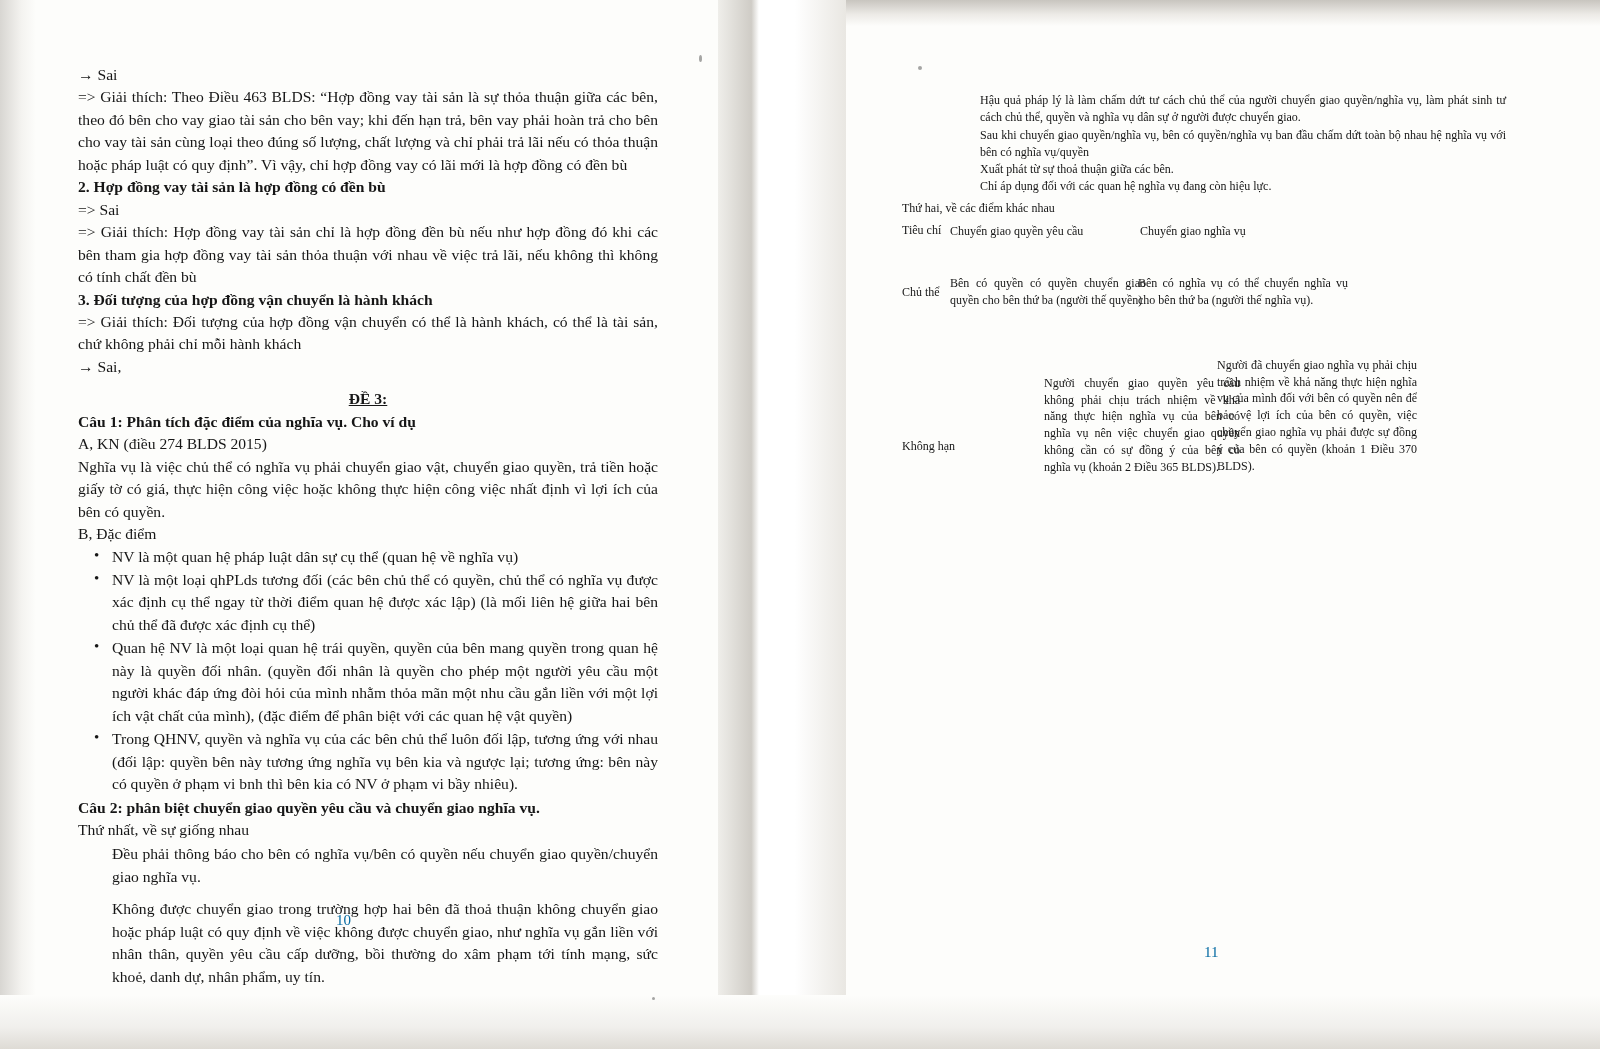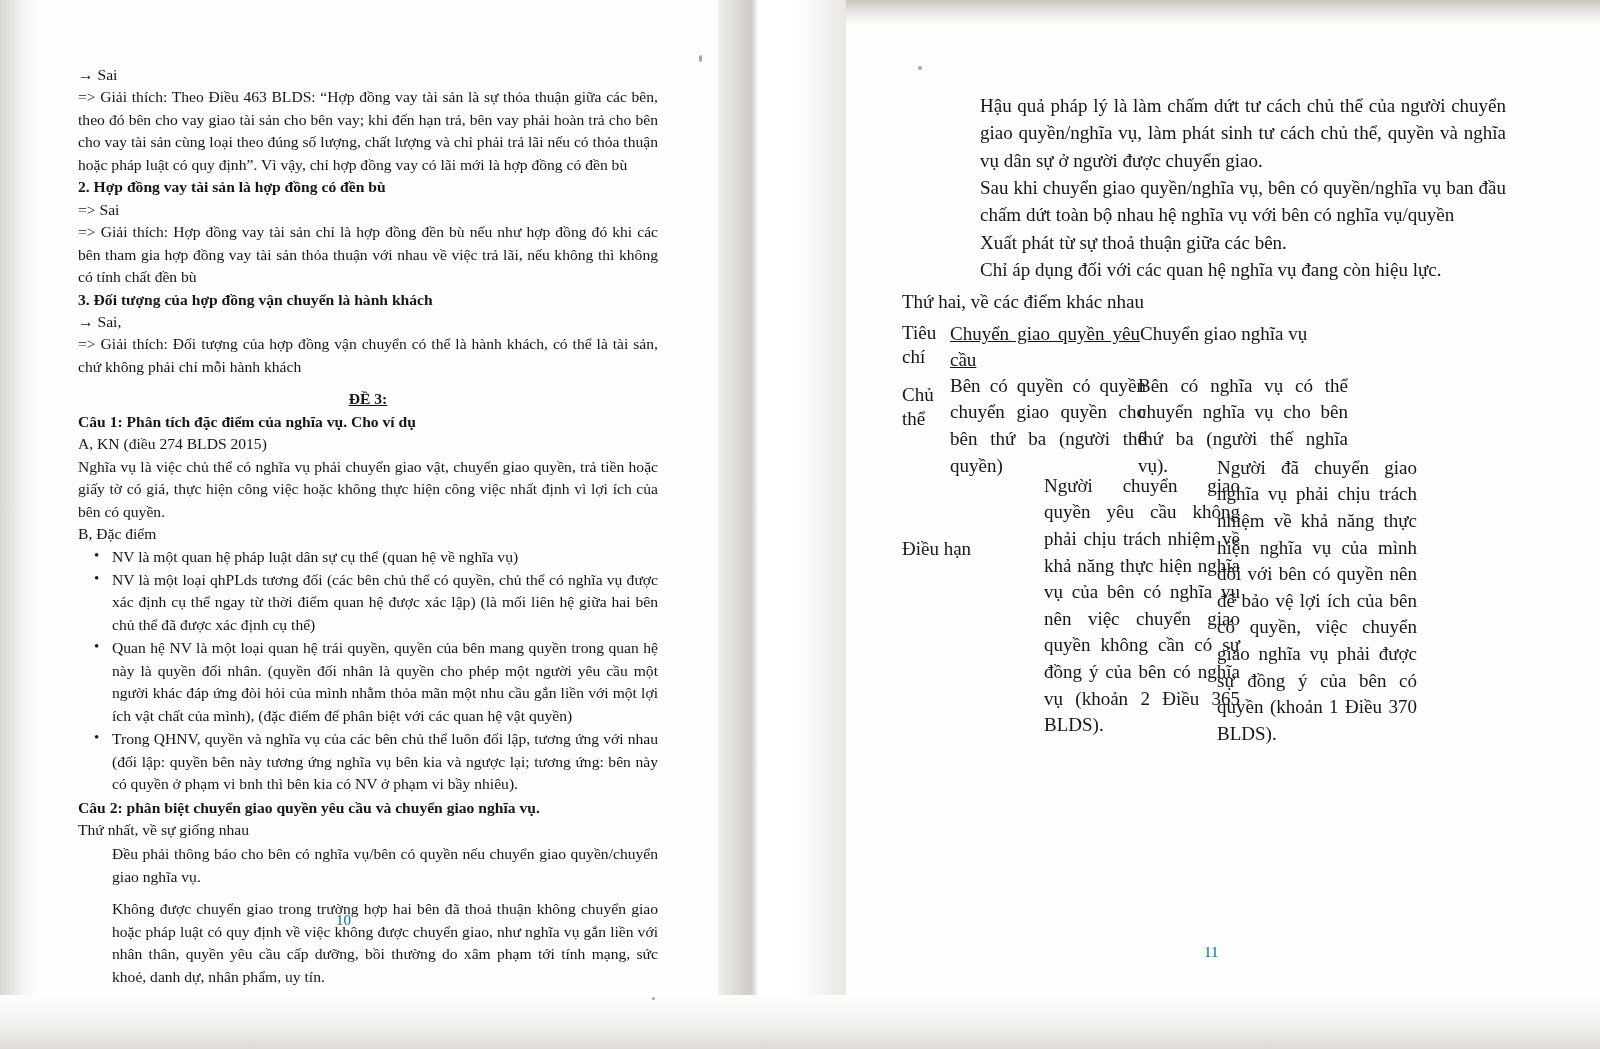--- a/index.html
+++ b/index.html
@@ -61,21 +61,21 @@
     width: 580px;
     font-size: 15.6px;
     line-height: 1.44;
     text-align: justify;
   }
   .col-right {
     position: absolute;
     left: 100px;
     top: 92px;
     width: 560px;
-    font-size: 19px;
+    font-size: 12px;
     line-height: 1.44;
   }
 
   p { margin: 0; }
   .b { font-weight: bold; }
   .u { text-decoration: underline; }
   .center { text-align: center; }
 
   ul.bullets {
     margin: 0;
@@ -138,21 +138,21 @@
 
   .r-quyenhan .cmp-c1 { left: 142px; width: 196px; top: 8px; }
   .r-quyenhan .cmp-c2 { left: 315px; width: 200px; top: -10px; }
   .r-quyenhan .cmp-label { top: 72px; width: 76px; }
 
   .r-chuthe .cmp-label { top: 10px; }
   .r-chuthe .cmp-c1 { left: 48px; width: 196px; }
   .r-chuthe .cmp-c2 { left: 236px; width: 210px; }
 
   .r-head .cmp-label { top: 0; }
-  .r-head .cmp-c1 { left: 48px; width: 190px; text-decoration: underline; }
+  .r-head .cmp-c1 { left: 48px; width: 190px; }
   .r-head .cmp-c2 { left: 238px; width: 210px; }
   .speck {
     position: absolute;
     background: rgba(0,0,0,0.35);
     border-radius: 50%;
     pointer-events: none;
   }
 </style>
 </head>
 <body>
@@ -168,22 +168,22 @@
     <div class="col-left">
 
       <p>→ Sai</p>
       <p>=&gt; Giải thích: Theo Điều 463 BLDS: “Hợp đồng vay tài sản là sự thỏa thuận giữa các bên, theo đó bên cho vay giao tài sản cho bên vay; khi đến hạn trả, bên vay phải hoàn trả cho bên cho vay tài sản cùng loại theo đúng số lượng, chất lượng và chỉ phải trả lãi nếu có thỏa thuận hoặc pháp luật có quy định”. Vì vậy, chỉ hợp đồng vay có lãi mới là hợp đồng có đền bù</p>
 
       <p class="b">2. Hợp đồng vay tài sản là hợp đồng có đền bù</p>
       <p>=&gt; Sai</p>
       <p>=&gt; Giải thích: Hợp đồng vay tài sản chỉ là hợp đồng đền bù nếu như hợp đồng đó khi các bên tham gia hợp đồng vay tài sản thỏa thuận với nhau về việc trả lãi, nếu không thì không có tính chất đền bù</p>
 
       <p class="b">3. Đối tượng của hợp đồng vận chuyển là hành khách</p>
+      <p>=&gt; Giải thích: Đối tượng của hợp đồng vận chuyển có thể là hành khách, có thể là tài sản, chứ không phải chỉ mỗi hành khách</p>
       <p>→ Sai,</p>
-      <p>=&gt; Giải thích: Đối tượng của hợp đồng vận chuyển có thể là hành khách, có thể là tài sản, chứ không phải chỉ mỗi hành khách</p>
 
       <p class="center b u" style="margin-top:10px;">ĐỀ 3:</p>
 
       <p class="b">Câu 1: Phân tích đặc điểm của nghĩa vụ. Cho ví dụ</p>
       <p>A, KN (điều 274 BLDS 2015)</p>
       <p>Nghĩa vụ là việc chủ thể có nghĩa vụ phải chuyển giao vật, chuyển giao quyền, trả tiền hoặc giấy tờ có giá, thực hiện công việc hoặc không thực hiện công việc nhất định vì lợi ích của bên có quyền.</p>
       <p>B, Đặc điểm</p>
 
       <ul class="bullets">
         <li>NV là một quan hệ pháp luật dân sự cụ thể (quan hệ về nghĩa vụ)</li>
@@ -219,21 +219,21 @@
           <div class="cmp-c2">Chuyển giao nghĩa vụ</div>
         </div>
 
         <div class="cmp-row r-chuthe">
           <div class="cmp-label">Chủ thể</div>
           <div class="cmp-c1">Bên có quyền có quyền chuyển giao quyền cho bên thứ ba (người thế quyền)</div>
           <div class="cmp-c2">Bên có nghĩa vụ có thể chuyển nghĩa vụ cho bên thứ ba (người thế nghĩa vụ).</div>
         </div>
 
         <div class="cmp-row r-quyenhan">
-          <div class="cmp-label">Điều hạn</div>
+          <div class="cmp-label">Không hạn</div>
           <div class="cmp-c1">Người chuyển giao quyền yêu cầu không phải chịu trách nhiệm về khả năng thực hiện nghĩa vụ của bên có nghĩa vụ nên việc chuyển giao quyền không cần có sự đồng ý của bên có nghĩa vụ (khoản 2 Điều 365 BLDS).</div>
           <div class="cmp-c2">Người đã chuyển giao nghĩa vụ phải chịu trách nhiệm về khả năng thực hiện nghĩa vụ của mình đối với bên có quyền nên để bảo vệ lợi ích của bên có quyền, việc chuyển giao nghĩa vụ phải được sự đồng ý của bên có quyền (khoản 1 Điều 370 BLDS).</div>
         </div>
 
       </div>
     </div>
 
     <div class="page-num page-num-right" style="left:358px;">11</div>
   </div>
 

